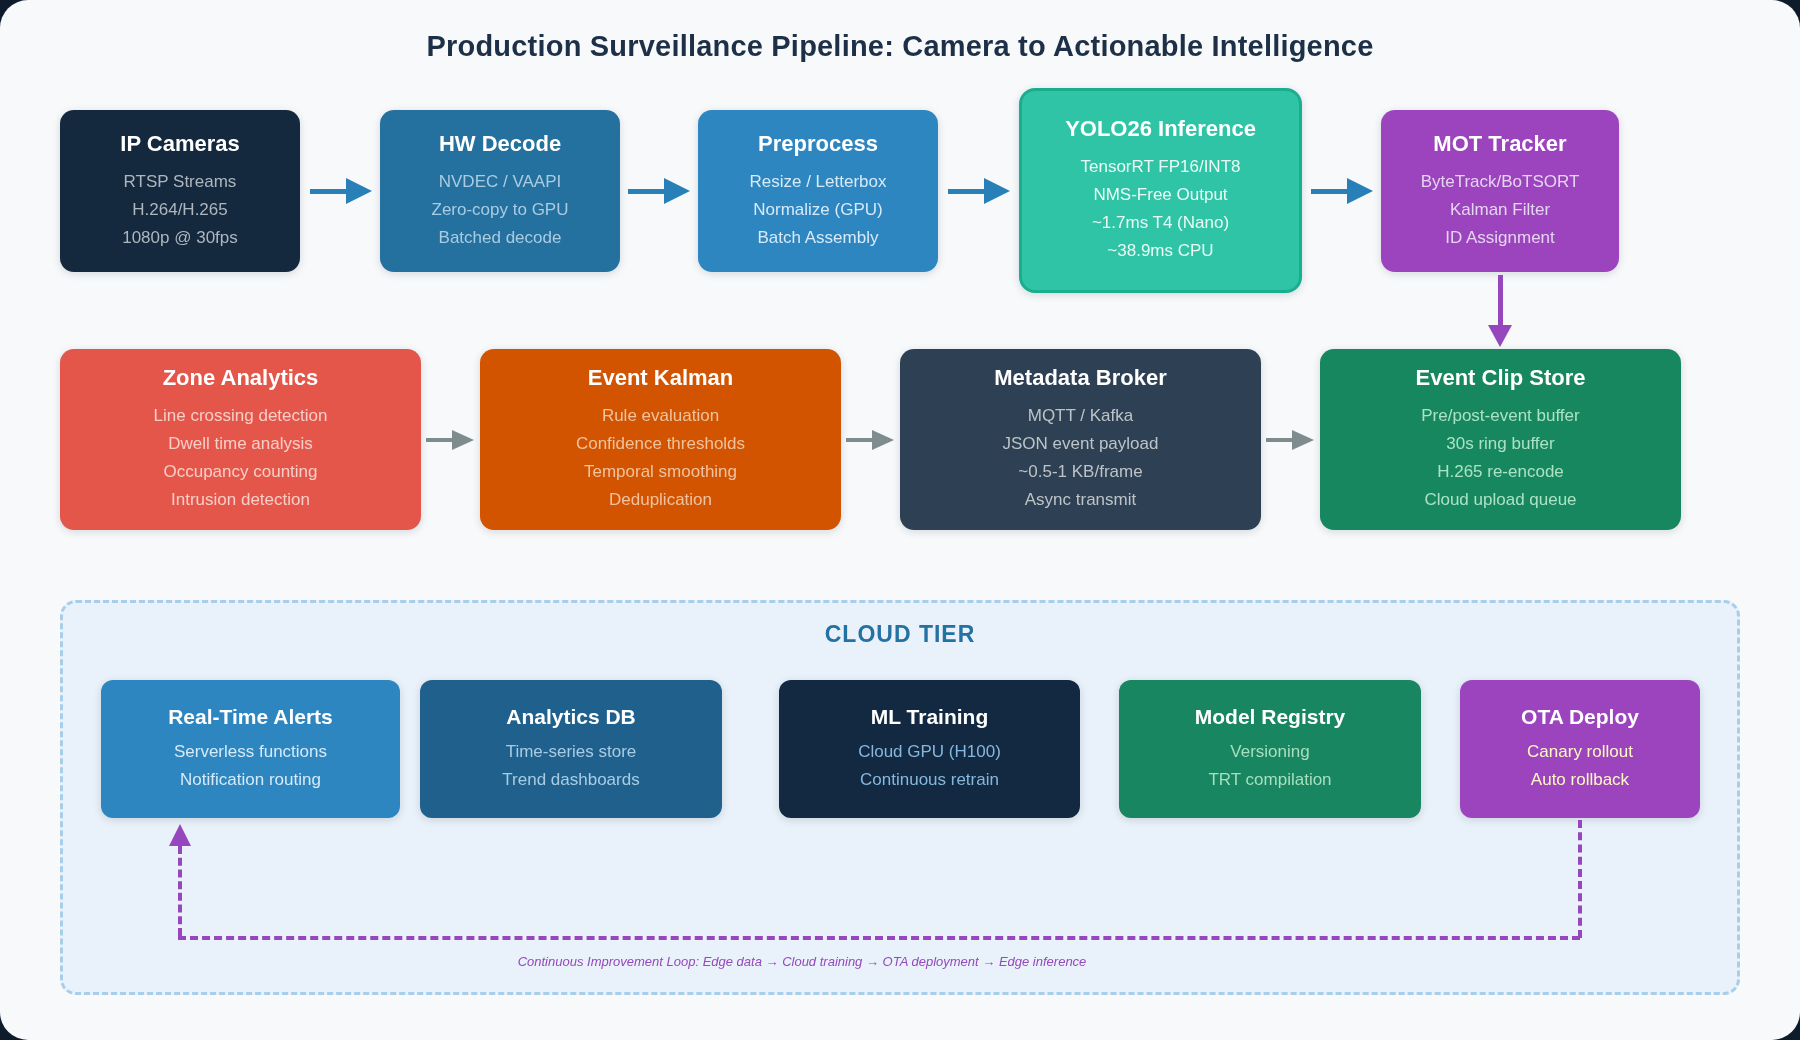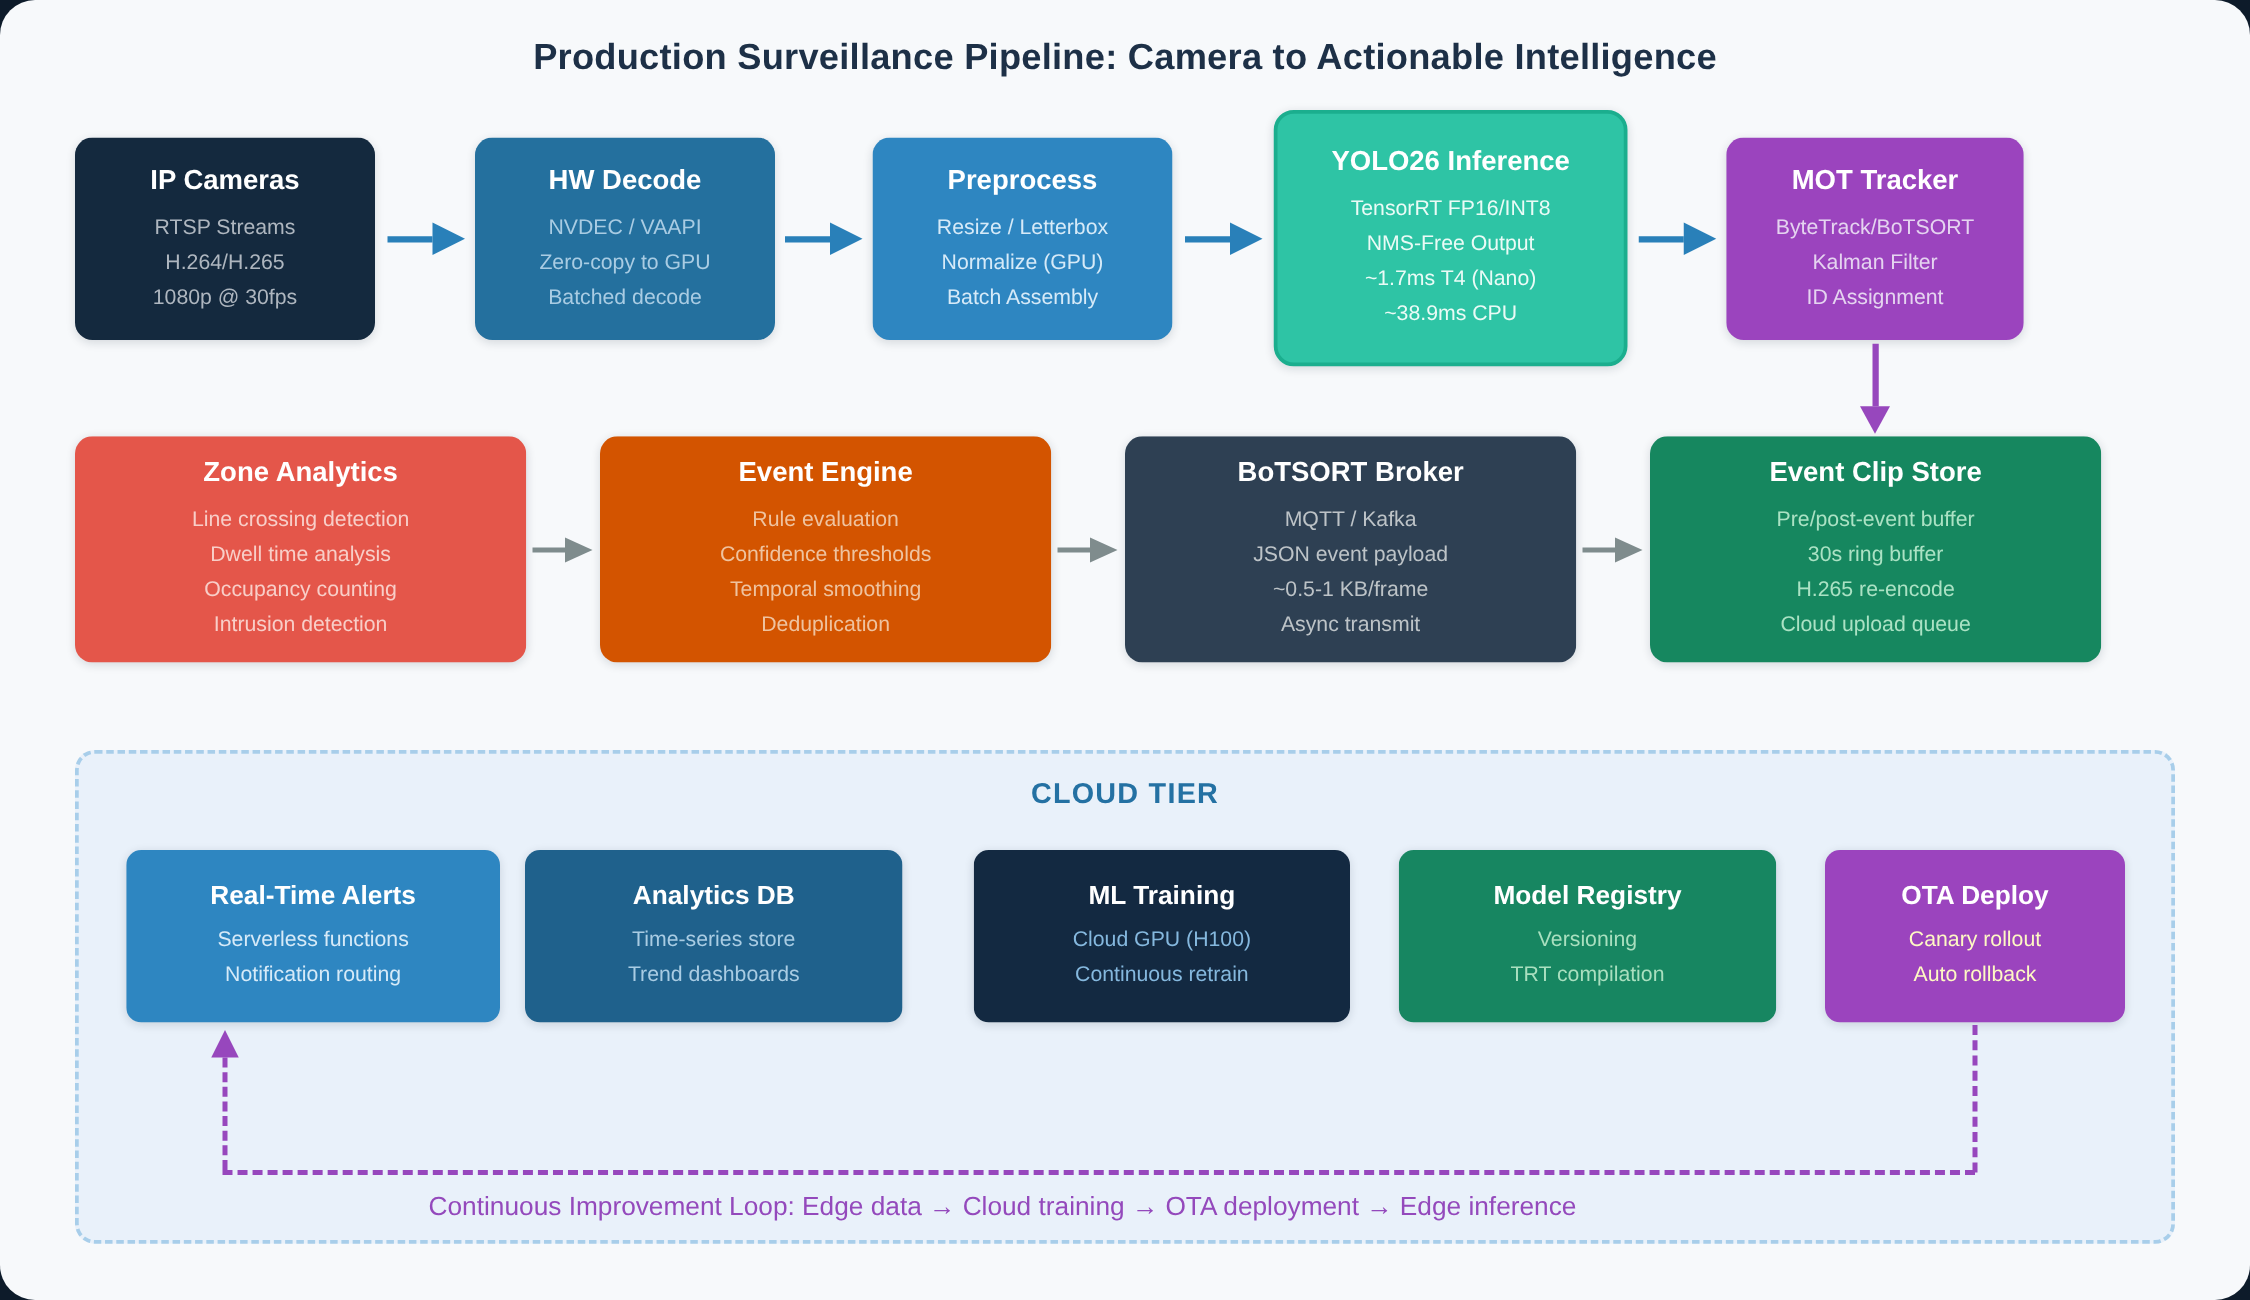--- a/index.html
+++ b/index.html
@@ -62,21 +62,21 @@
     font-size:23px; font-weight:bold; letter-spacing:1px; color:var(--cloud-label);}
   
   .loop-seg{position:absolute;}
   #loop-right {left:1578px; top:820px; height:118px; border-left:4px dashed var(--arrow-purple);}
   #loop-bottom{left:178px;  top:936px; width:1402px; border-top:4px dashed var(--arrow-purple);}
   #loop-left  {left:178px;  top:846px; height:90px;  border-left:4px dashed var(--arrow-purple);}
   #loop-head{position:absolute; left:169px; top:824px; width:0; height:0;
     border-left:11px solid transparent; border-right:11px solid transparent;
     border-bottom:22px solid var(--arrow-purple);}
   .loop-caption{position:absolute; left:60px; width:1484px; top:954px; text-align:center;
-    font-size:21px; color:var(--loop-text);}
+    font-style:italic; font-size:13px; color:var(--loop-text);}
 </style>
 </head>
 <body>
 
 <div class="canvas">
 
   <div class="diagram-title">Production Surveillance Pipeline: Camera to Actionable Intelligence</div>
 
   <div class="node" id="n-ip" style="background: rgb(20, 41, 62);">
     <div class="node-title">IP Cameras</div>
@@ -158,36 +158,36 @@
       <div class="node-line">Intrusion detection</div>
     </div>
   </div>
 
   <div class="arrow-h gray" id="g1">
       <div class="shaft"></div>
       <div class="head"></div>
     </div>
 
   <div class="node" id="n-event" style="background: rgb(211, 84, 0);">
-    <div class="node-title">Event Engine</div>
+    <div class="node-title">Event Kalman</div>
     <div class="node-lines" style="color: rgb(239, 195, 159);">
       <div class="node-line">Rule evaluation</div>
       <div class="node-line">Confidence thresholds</div>
       <div class="node-line">Temporal smoothing</div>
       <div class="node-line">Deduplication</div>
     </div>
   </div>
 
   <div class="arrow-h gray" id="g2">
       <div class="shaft"></div>
       <div class="head"></div>
     </div>
 
   <div class="node" id="n-meta" style="background: rgb(46, 64, 83);">
-    <div class="node-title">BoTSORT Broker</div>
+    <div class="node-title">Metadata Broker</div>
     <div class="node-lines" style="color: rgb(189, 195, 199);">
       <div class="node-line">MQTT / Kafka</div>
       <div class="node-line">JSON event payload</div>
       <div class="node-line">~0.5-1 KB/frame</div>
       <div class="node-line">Async transmit</div>
     </div>
   </div>
 
   <div class="arrow-h gray" id="g3">
       <div class="shaft"></div>

